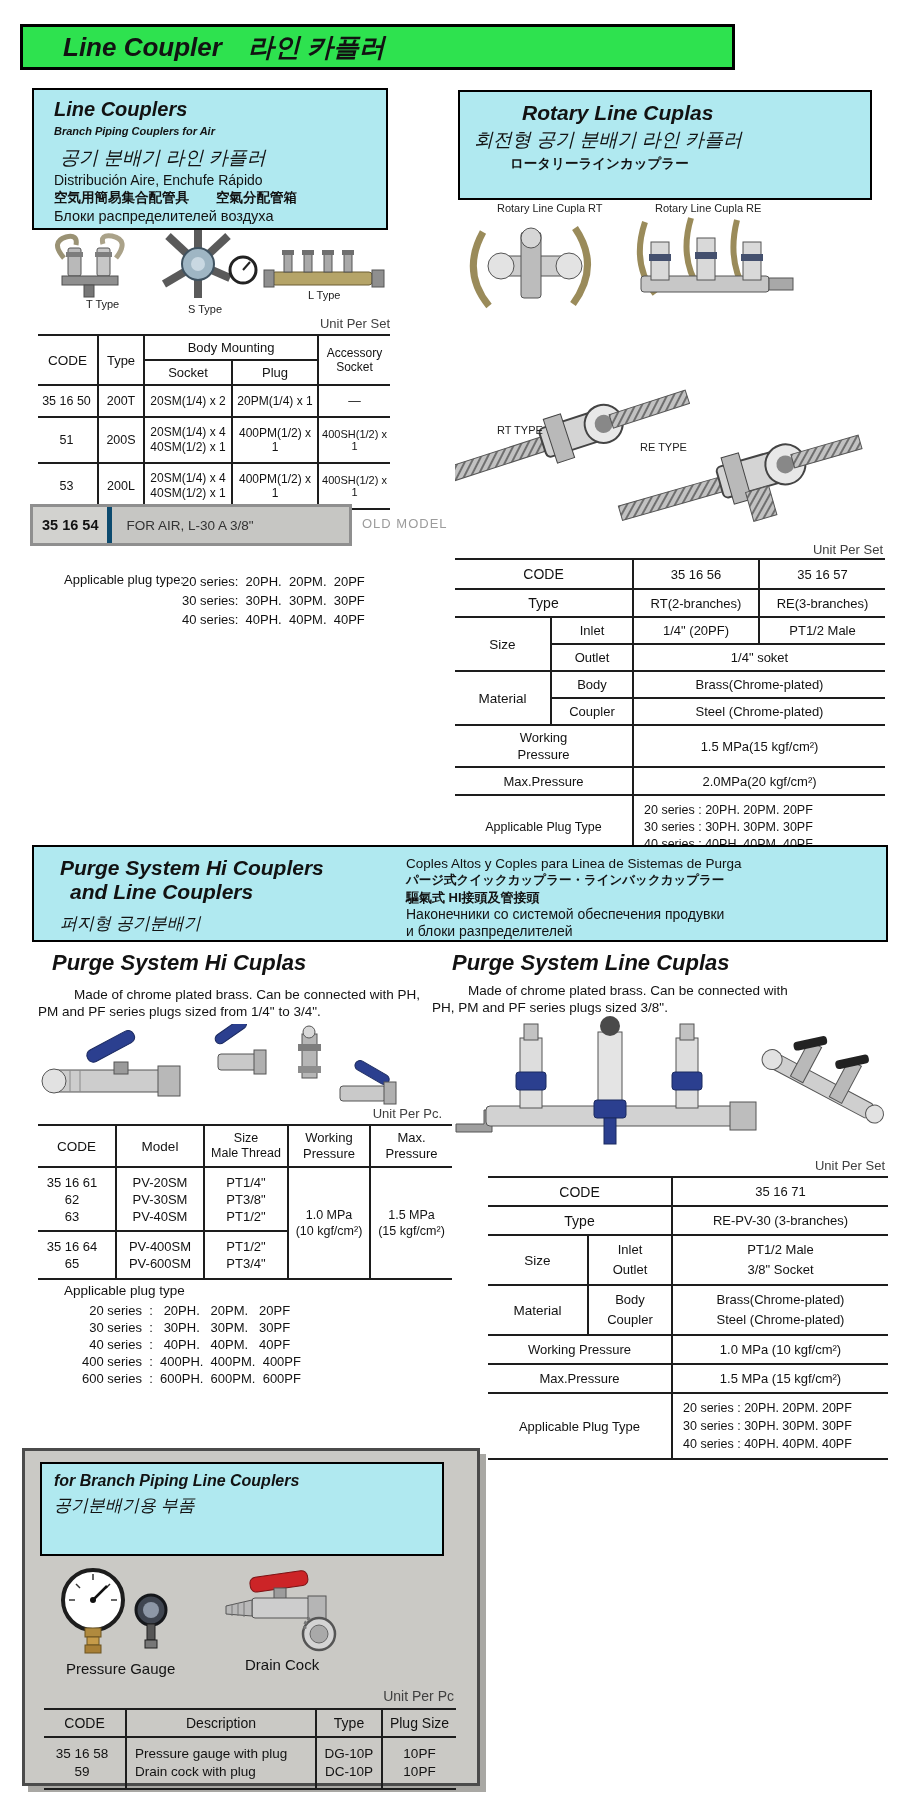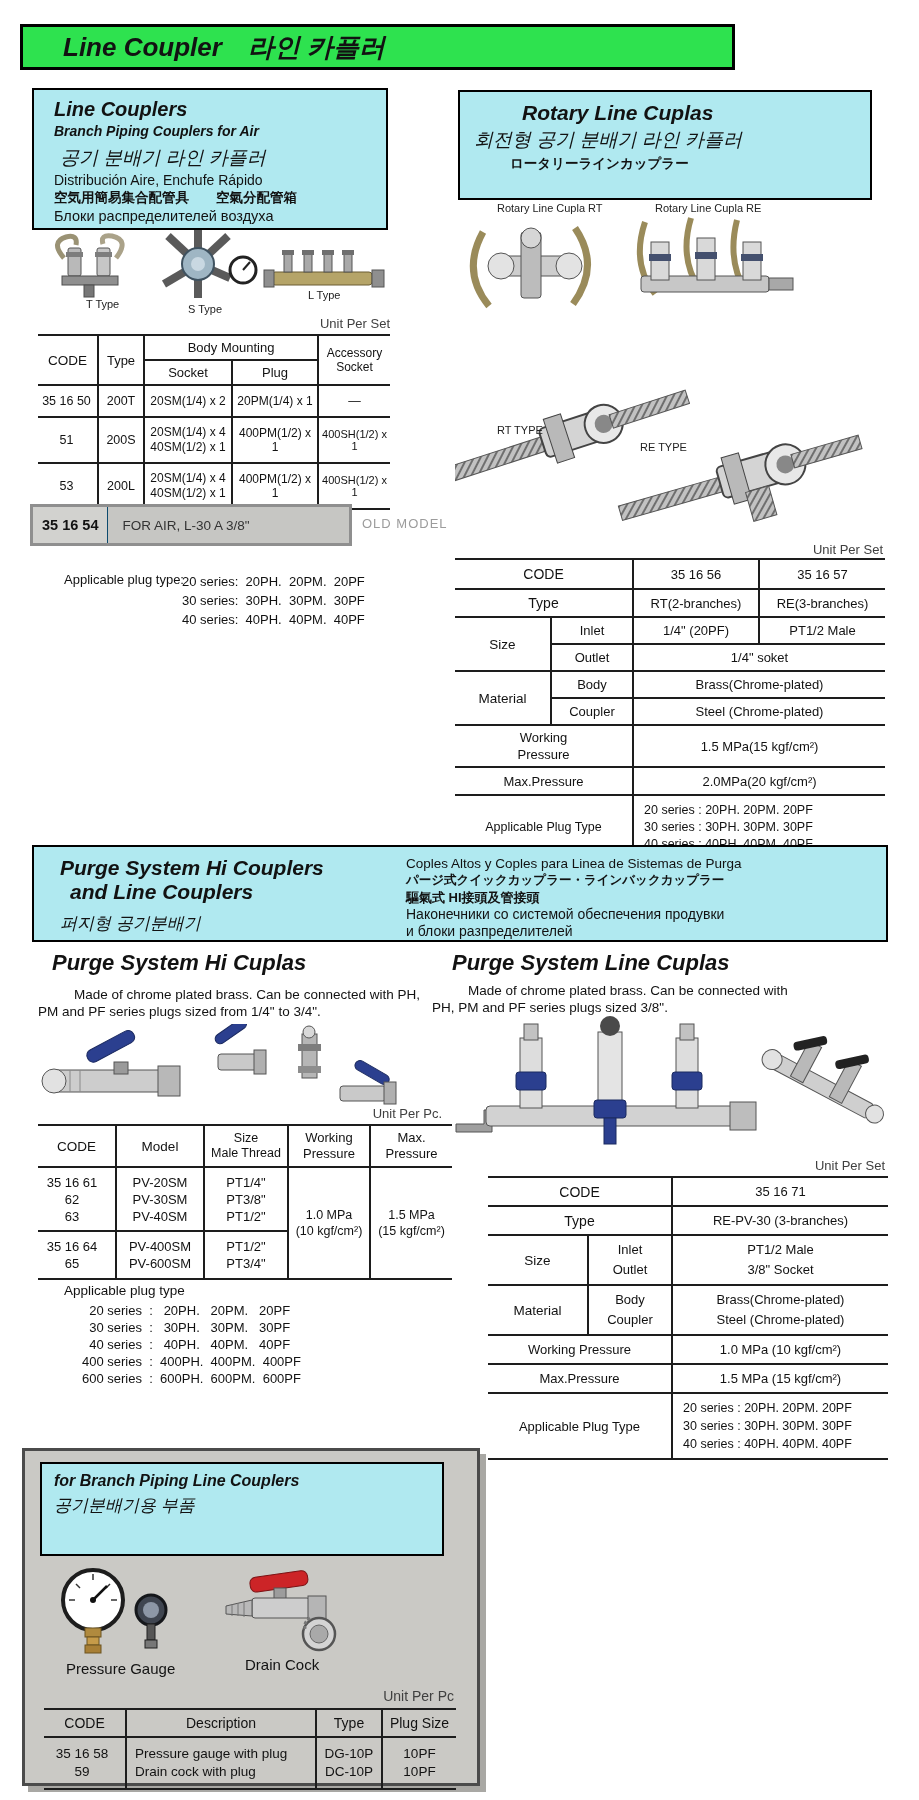--- a/index.html
+++ b/index.html
@@ -19,39 +19,39 @@
   .cat-table{position:absolute;border-collapse:collapse;table-layout:fixed;background:transparent;}
   .cat-table th,.cat-table td{border:2px solid #1d1d1d;padding:1px 3px;text-align:center;
         vertical-align:middle;font-weight:normal;}
   .cat-table tr>*:first-child{border-left:none;}
   .cat-table tr>*:last-child{border-right:none;}
   .code{font-weight:bold;}
   .unit{position:absolute;font-size:13px;text-align:right;color:#404040;}
   .cap{position:absolute;font-size:11px;color:#222;}
   .old-box{position:absolute;left:30px;top:504px;width:322px;height:42px;background:#c6c6c3;
         border:3px solid #8f8f8f;box-sizing:border-box;display:flex;align-items:center;}
-  .old-code{font-weight:bold;font-size:14.5px;padding:0 9px;border-right:1px solid #0c4a6e;height:100%;
+  .old-code{font-weight:bold;font-size:14.5px;padding:0 9px;border-right:5px solid #0c4a6e;height:100%;
         display:flex;align-items:center;background:#d2d2cf;}
   .old-desc{font-size:13.5px;padding-left:14px;color:#333;}
   .old-note{position:absolute;left:362px;top:516px;color:#9c9c9c;font-size:13px;letter-spacing:1px;}
   .acc-box{position:absolute;left:22px;top:1448px;width:458px;height:338px;background:#cac9c5;
         border:3px solid #4b4b4b;box-sizing:border-box;box-shadow:6px 6px 0 #a9a8a4;}
 </style>
 </head>
 <body>
 
 <div class="page">
 
   <div class="green-banner bi">
     <span>Line Coupler　라인 카플러</span>
   </div>
 
   <div class="abs cyan" style="left:32px;top:88px;width:356px;height:142px;padding:8px 20px;">
     <div class="bi" style="font-size:20px;line-height:23px;">Line Couplers</div>
-    <div class="bi" style="font-size:14px;line-height:20px;">Branch Piping Couplers for Air</div>
+    <div class="bi" style="font-size:11px;line-height:20px;">Branch Piping Couplers for Air</div>
     <div class="it" style="font-size:19px;line-height:26px;margin-top:4px;padding-left:6px;">공기 분배기 라인 카플러</div>
     <div style="font-size:14px;line-height:18px;">Distribución Aire, Enchufe Rápido</div>
     <div class="b" style="font-size:13.5px;line-height:18px;">空気用簡易集合配管具　　空氣分配管箱</div>
     <div style="font-size:14.5px;line-height:18px;">Блоки распределителей воздуха</div>
   </div>
 
   <svg class="abs" style="left:42px;top:232px;" width="96" height="66" viewBox="0 0 96 66">
     <path d="M22 26 Q8 10 24 5 Q36 2 34 13" fill="none" stroke="#9a9274" stroke-width="5"></path>
     <path d="M74 26 Q88 8 70 4 Q58 2 61 12" fill="none" stroke="#aaa289" stroke-width="5"></path>
     <rect x="26" y="16" width="13" height="28" rx="2" fill="#b9b9b9" stroke="#555"></rect>

